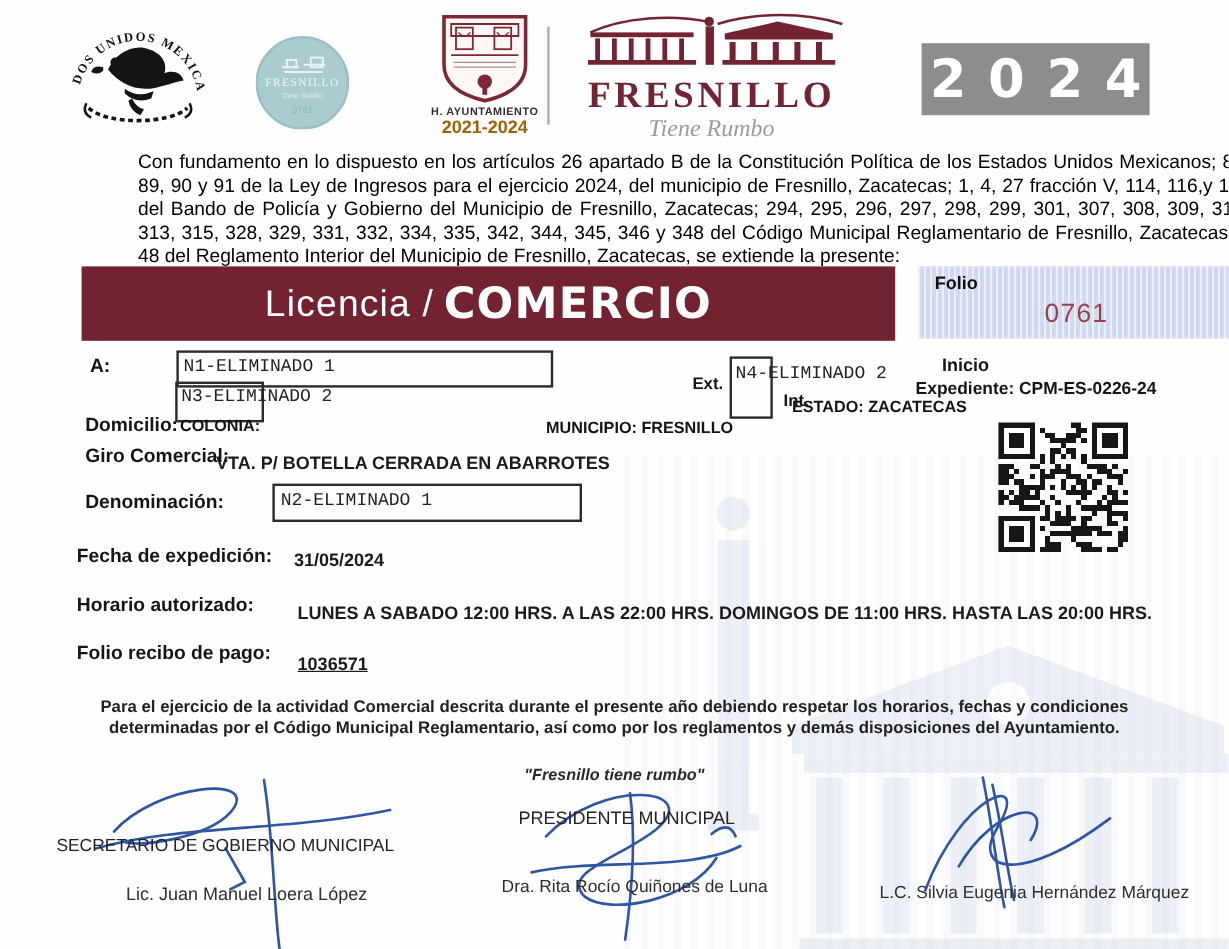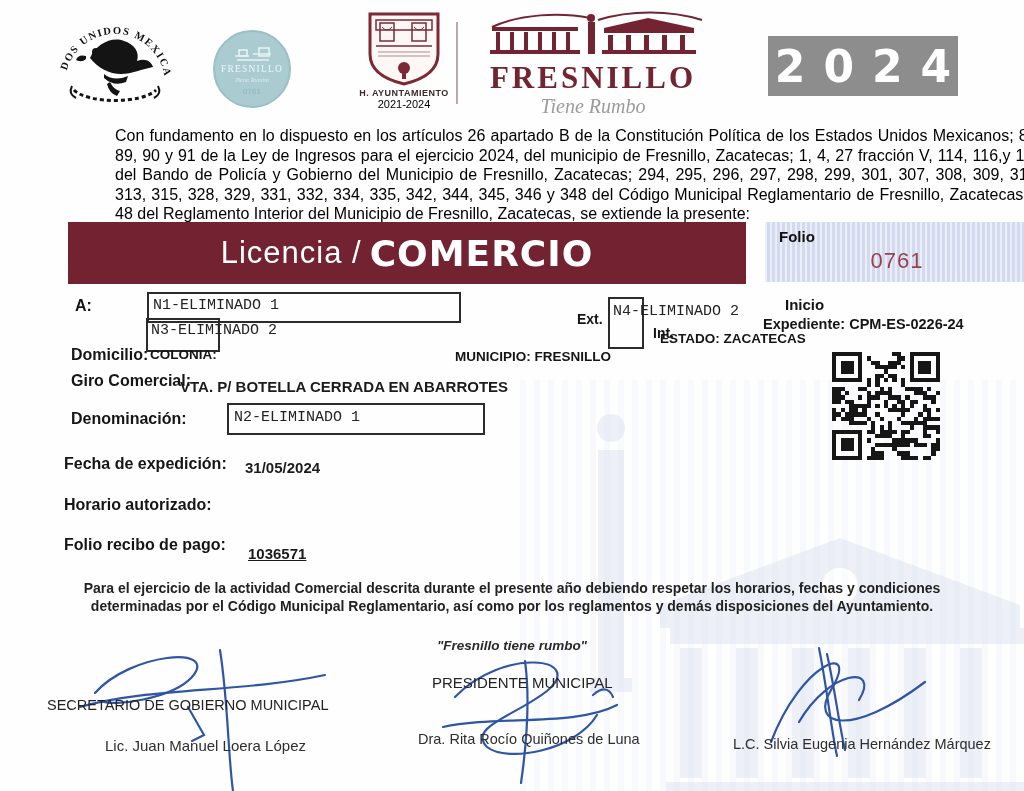--- a/index.html
+++ b/index.html
@@ -6,21 +6,21 @@
   #page{position:relative;width:1024px;height:791px;background:#fefefe;overflow:hidden;
         font-family:"Liberation Sans",sans-serif;color:#1c1c1c;}
 
   
   .abs{position:absolute;}
   #coat-seal{left:52px;top:6px;width:126px;height:114px;}
   #holo-seal{left:213px;top:30px;width:78px;height:78px;}
   #crest{left:358px;top:10px;width:92px;height:112px;text-align:center;}
   #crest svg{display:block;margin:0 auto;}
   .crest-cap1{font-size:9px;font-weight:bold;color:#3a2a2a;letter-spacing:.5px;}
-  .crest-cap2{font-size:11px;font-weight:normal;color:#000000;}
+  .crest-cap2{font-size:15px;font-weight:bold;color:#a16207;}
   #hdr-divider{left:456px;top:22px;width:2px;height:82px;background:#b9a9ac;}
   #logo-block{left:468px;top:10px;width:250px;height:110px;text-align:center;}
   .logo-name{font-family:"Liberation Serif",serif;font-weight:bold;font-size:31px;
              color:#722433;letter-spacing:3px;line-height:1;}
   .logo-tag{font-family:"Liberation Serif",serif;font-style:italic;font-size:20px;
             color:#9b9b9b;margin-top:2px;}
   #year-badge{left:768px;top:36px;width:190px;height:60px;background:#8d8d8d;
               display:flex;align-items:center;justify-content:center;}
   #year-badge span{color:#fff;font-weight:bold;font-size:44px;letter-spacing:18px;
                    padding-left:18px;font-family:"DejaVu Sans",sans-serif;}
@@ -547,20 +547,21 @@
       </svg></div>
 
   <div id="f-den-lbl" class="abs lbl">Denominación:</div>
   <div id="f-den-box" class="abs rbox"></div>
   <div id="f-den-val" class="abs mono">N2-ELIMINADO 1</div>
 
   <div id="f-fecha-lbl" class="abs lbl">Fecha de expedición:</div>
   <div id="f-fecha-val" class="abs val">31/05/2024</div>
 
   <div id="f-hor-lbl" class="abs lbl">Horario autorizado:</div>
+  <div id="f-hor-val" class="abs val">LUNES A SABADO 12:00 HRS. A LAS 22:00 HRS. DOMINGOS DE 11:00 HRS. HASTA LAS 20:00 HRS.</div>
 
   <div id="f-fp-lbl" class="abs lbl">Folio recibo de pago:</div>
   <div id="f-fp-val" class="abs val">1036571</div>
 
   <div id="terms" class="abs">Para el ejercicio de la actividad Comercial descrita durante el presente año debiendo respetar los horarios, fechas y condiciones determinadas por el Código Municipal Reglamentario, así como por los reglamentos y demás disposiciones del Ayuntamiento.</div>
   <div id="motto" class="abs">"Fresnillo tiene rumbo"</div>
 
   <svg id="sig1" class="sig" width="270" height="146" viewBox="0 0 270 146">
     <g fill="none" stroke="#2f55a4" stroke-width="2.2" stroke-linecap="round">
       <path d="M25,48 C60,8 150,0 122,32 C102,54 42,62 32,56"></path>

